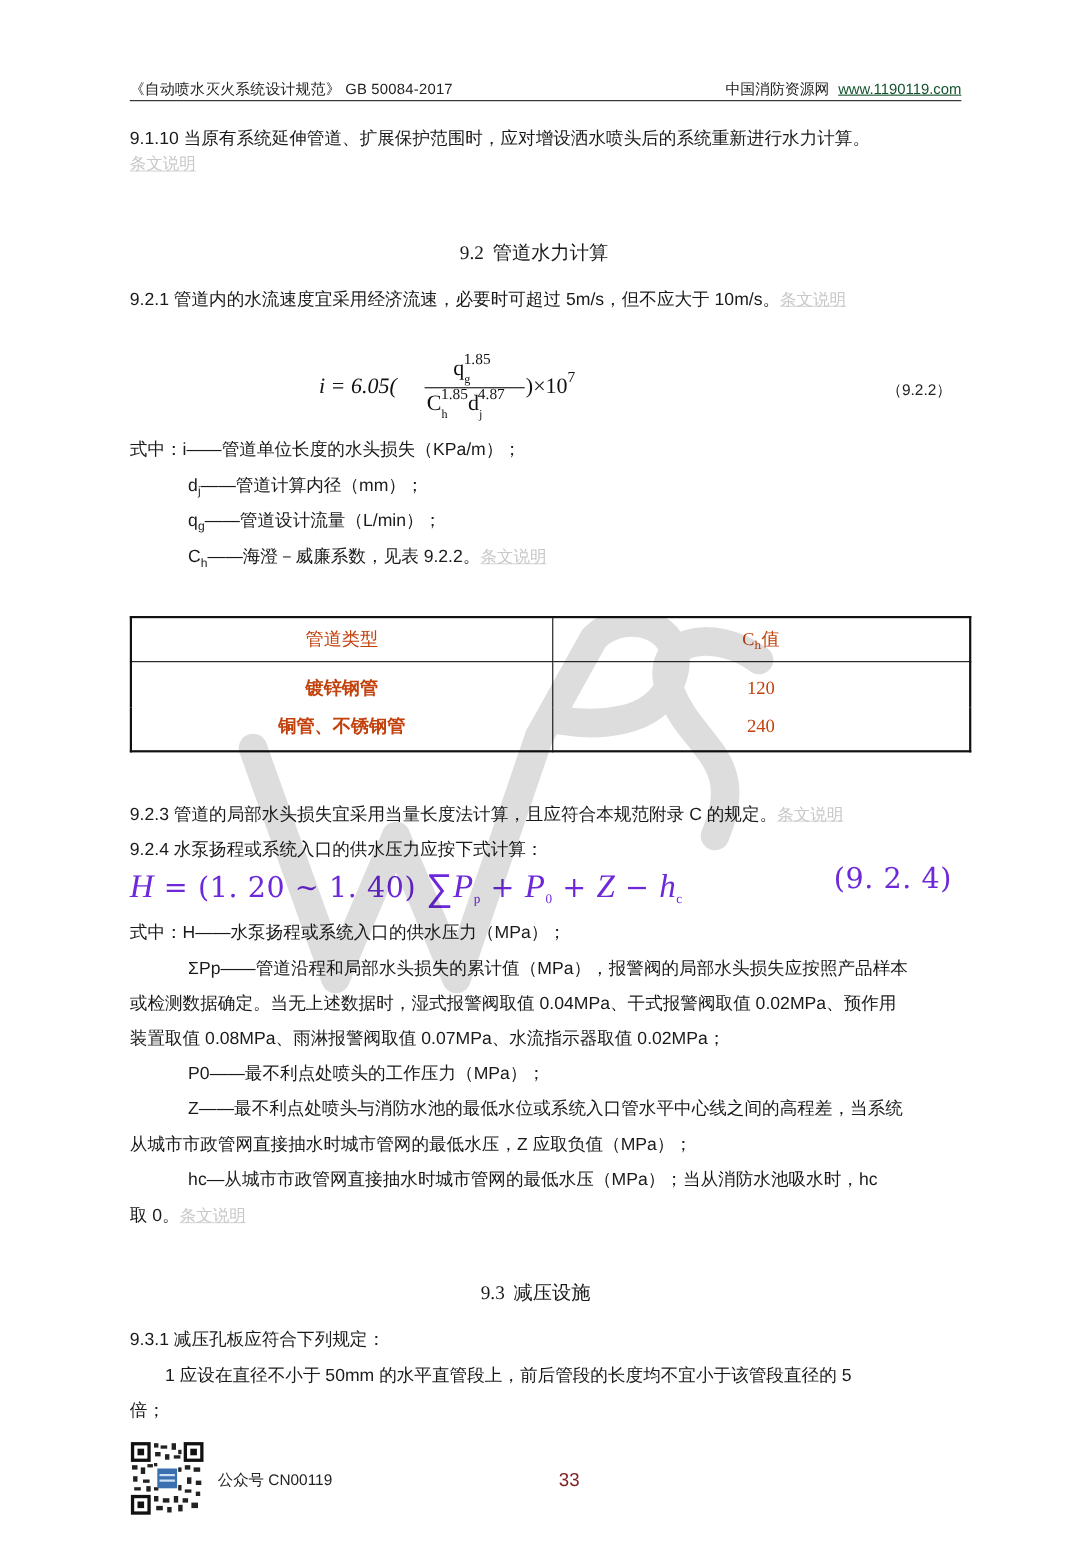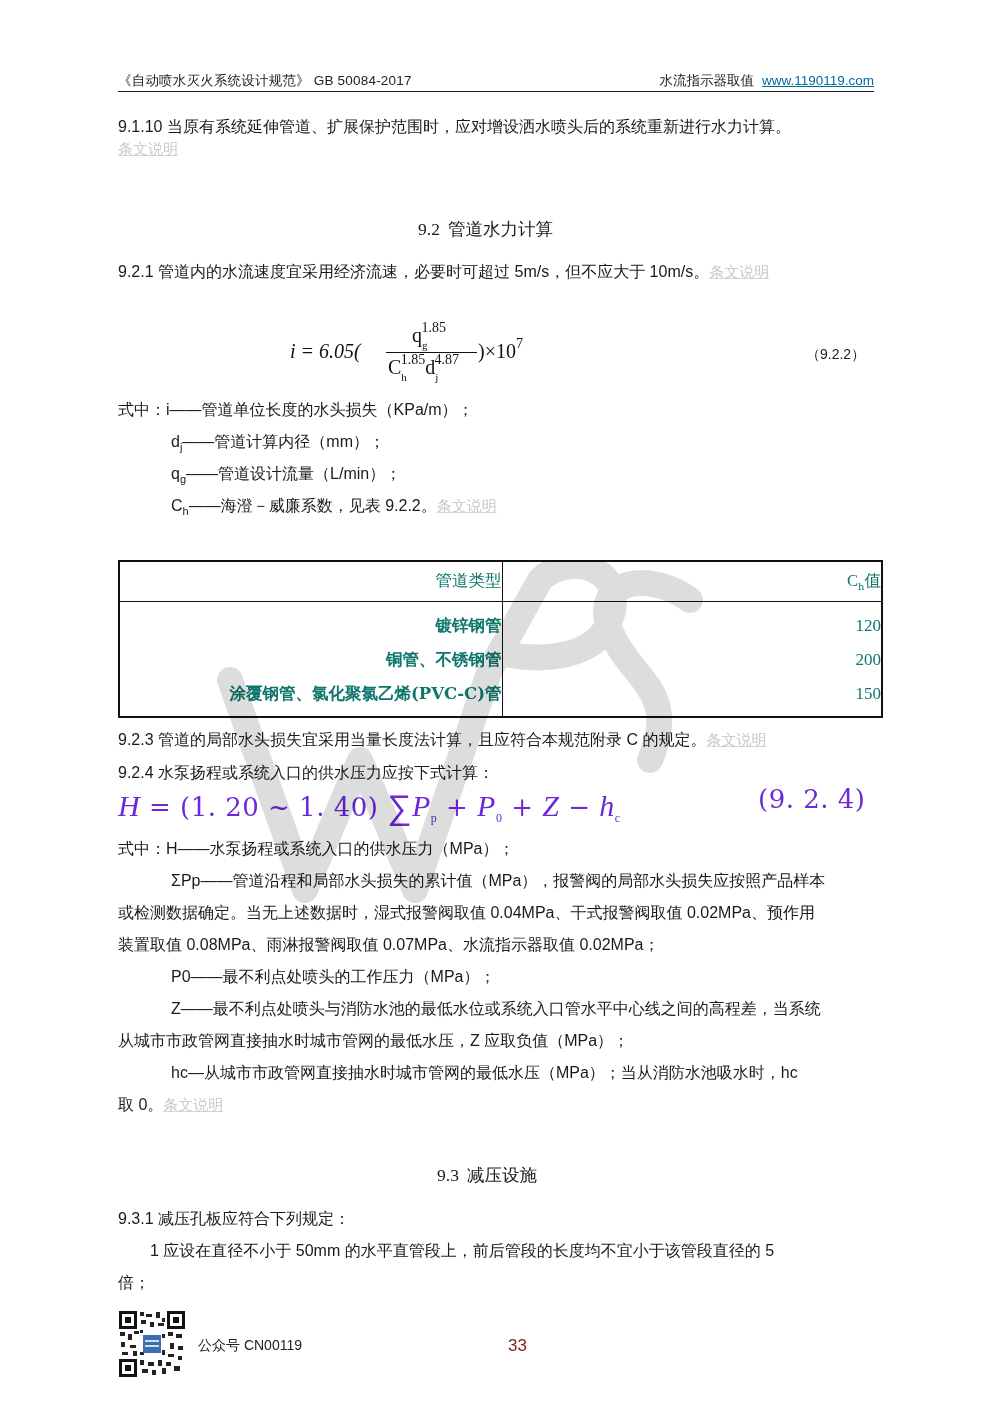--- a/index.html
+++ b/index.html
@@ -6,42 +6,42 @@
   html, body { width: 992px; height: 1403px; background: #ffffff; overflow: hidden; }
   body { position: relative; font-family: "Liberation Sans", "DejaVu Sans", sans-serif; color: #1a1a1a; }
 
   .page { position: absolute; left: 0; top: 0; width: 992px; height: 1403px; }
 
   
   .header { position: absolute; left: 118px; top: 72px; width: 756px; height: 20px;
             border-bottom: 1.5px solid #222; }
   .header .left { position: absolute; left: 0; top: 0; font-size: 13.5px; color: #222; letter-spacing: 0.2px; }
   .header .right { position: absolute; right: 0; top: 0; font-size: 13.5px; color: #222; }
-  .header .right a { color: #0369a1; text-decoration: underline; margin-left: 8px; }
+  .header .right a { color: #14532d; text-decoration: underline; margin-left: 8px; }
 
   .txt { position: absolute; font-size: 16px; color: #1a1a1a; white-space: nowrap; line-height: 20px; }
   .note { color: #c8c8c8; text-decoration: underline; text-decoration-color: #d8d8d8; font-family: "DejaVu Serif", serif; font-size: 15px; }
 
   .section-title { position: absolute; font-size: 17.5px; color: #1a1a1a; white-space: nowrap; }
   .section-title .num { font-family: "Liberation Serif", serif; margin-right: 8px; }
 
   
   .formula1 { position: absolute; left: 290px; top: 318px; height: 70px; font-family: "Liberation Serif", serif; font-size: 20px; color: #111; }
   .formula1 .part { position: absolute; white-space: nowrap; }
   .frac-line { position: absolute; left: 96px; top: 34px; width: 91px; height: 1.3px; background: #111; }
   .sup { font-size: 14px; position: relative; top: -10px; }
   .sub { font-size: 11px; position: relative; top: 7px; }
   .eqno { position: absolute; font-size: 14px; color: #222; }
 
   
   .tbl-title { position: absolute; left: 0; width: 992px; top: 524px; text-align: center;
                font-family: "DejaVu Serif", serif; font-weight: bold; font-size: 18.5px; letter-spacing: 1.5px; color: #111; }
   table.ch { position: absolute; left: 118px; top: 560px; width: 765px; border-collapse: collapse;
              border: 2.5px solid #111; font-family: "DejaVu Serif", serif; }
-  table.ch th, table.ch td { font-size: 16.5px; color: #0f766e; text-align: right; margin-top: 41px; }
+  table.ch th, table.ch td { font-size: 16.5px; color: #c2410c; text-align: center; margin-top: 41px; }
   table.ch th { height: 40px; font-weight: normal; border-bottom: 1.8px solid #111; }
   table.ch td { height: 34px; }
   table.ch td.type { font-weight: bold; }
   table.ch td.val { font-family: "Liberation Serif", serif; font-size: 17px; }
   table.ch .c1 { width: 383px; border-right: 1.5px solid #111; }
   table.ch tbody tr:first-child td { padding-top: 8px; height: 42px; }
   table.ch tbody tr:last-child td { padding-bottom: 6px; height: 40px; }
 
   
   .formula2 { position: absolute; left: 118px; top: 784px; font-family: "DejaVu Serif", serif; font-size: 26px; color: #6d28d9; white-space: nowrap; letter-spacing: 0.5px; }
@@ -60,21 +60,21 @@
   .footer-label { position: absolute; left: 198px; top: 1337px; font-size: 14px; color: #222; }
   .pagenum { position: absolute; left: 508px; top: 1336px; font-size: 17px; color: #7f1d1d; }
 </style>
 </head>
 <body>
 
 <div class="page">
 
   <div class="header">
     <span class="left">《自动喷水灭火系统设计规范》 GB 50084-2017</span>
-    <span class="right"><span>水流指示器取值</span><a>www.1190119.com</a></span>
+    <span class="right"><span>中国消防资源网</span><a>www.1190119.com</a></span>
   </div>
 
   <div class="txt" style="left:118px; top:117px;">
     <span>9.1.10</span>
     <span>当原有系统延伸管道、扩展保护范围时，应对增设洒水喷头后的系统重新进行水力计算。</span>
   </div>
   <div class="txt" style="left:118px; top:139px;"><span class="note">条文说明</span></div>
 
   <div class="section-title" style="left:418px; top:217px;">
     <span class="num">9.2</span><span>管道水力计算</span>
@@ -115,25 +115,21 @@
         <th><span style="font-family:'Liberation Serif',serif;">C</span><span class="small-sub" style="font-size:10px;">h</span><span>值</span></th>
       </tr>
     </thead>
     <tbody>
       <tr>
         <td class="c1 type">镀锌钢管</td>
         <td class="val">120</td>
       </tr>
       <tr>
         <td class="c1 type">铜管、不锈钢管</td>
-        <td class="val">200</td>
-      </tr>
-      <tr>
-        <td class="c1 type">涂覆钢管、氯化聚氯乙烯(PVC-C)管</td>
-        <td class="val">150</td>
+        <td class="val">240</td>
       </tr>
     </tbody>
   </table>
 
   <div class="txt" style="left:118px; top:730px;">
     <span>9.2.3</span>
     <span>管道的局部水头损失宜采用当量长度法计算，且应符合本规范附录 C  的规定。</span><span class="note">条文说明</span>
   </div>
 
   <div class="txt" style="left:118px; top:763px;">

